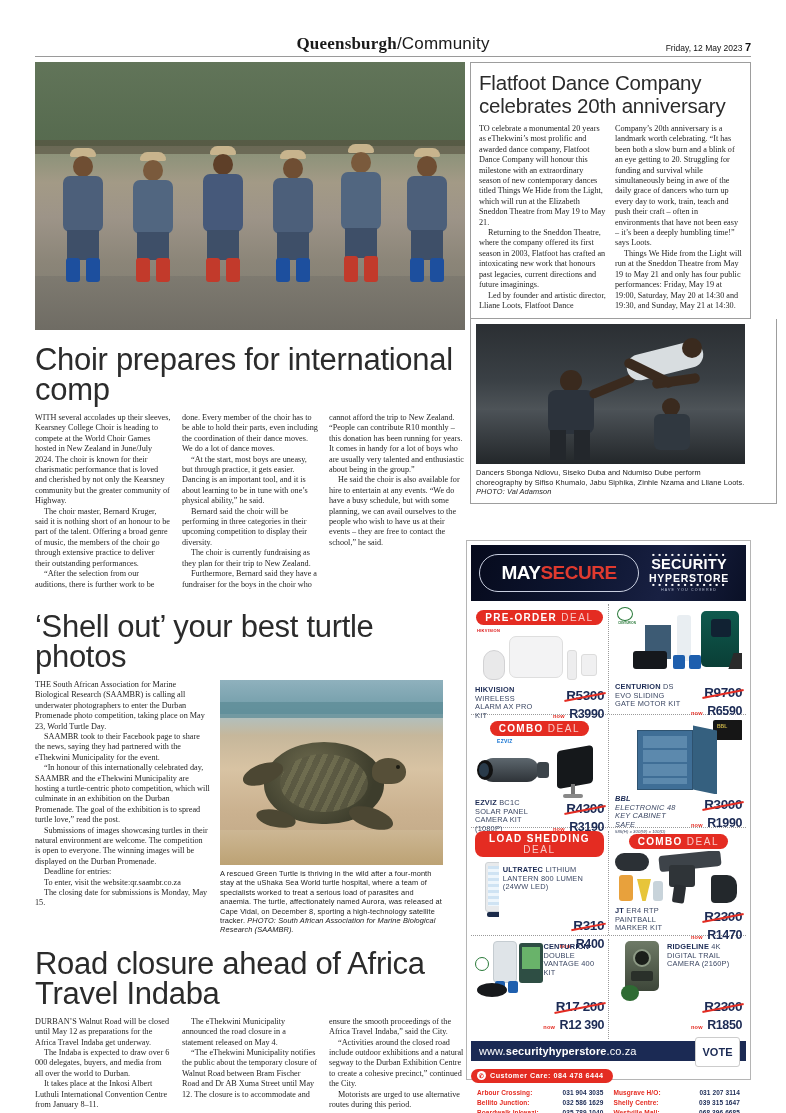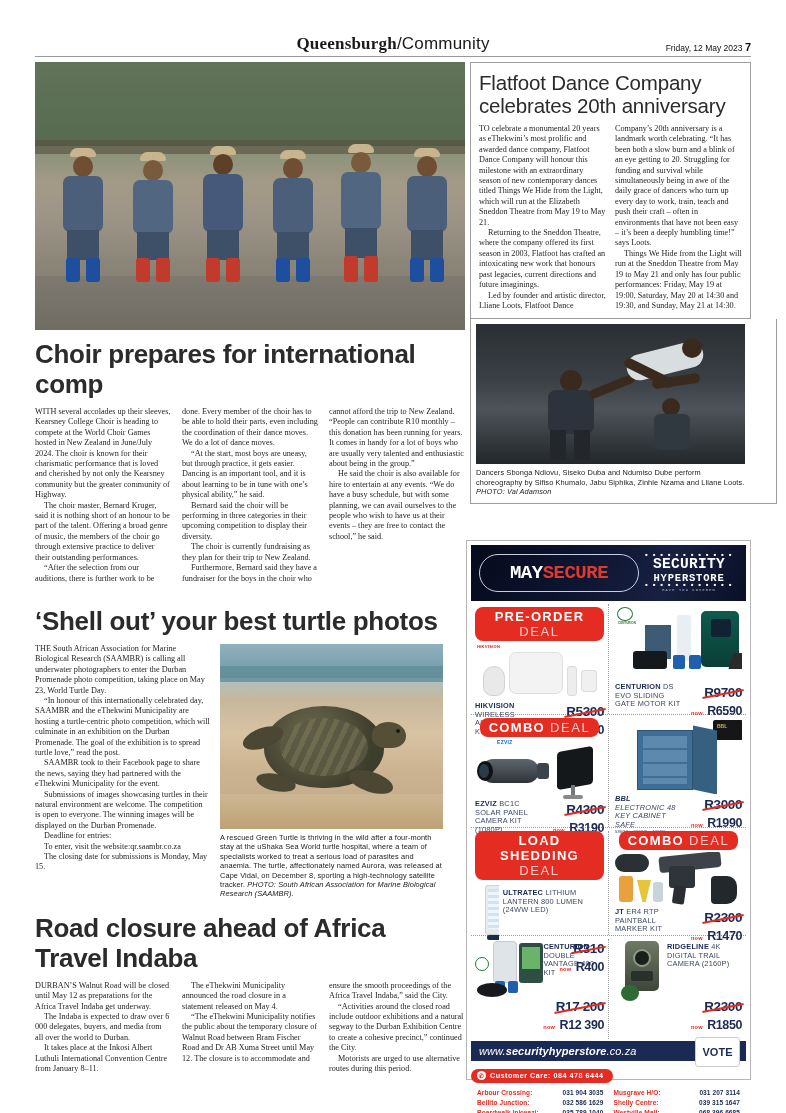--- a/index.html
+++ b/index.html
@@ -38,22 +38,22 @@
   .photo { position:relative; overflow:hidden; background:#8a8f86; }
   .caption {
     font-family:"Liberation Sans", sans-serif;
     font-size:7.4px; line-height:9.4px; color:#1a1a1a; letter-spacing:.1px;
   }
   .caption i { font-style:italic; }
 
   
   h1.headline {
     font-family:"Liberation Sans", sans-serif;
-    font-weight:700; font-size:26px; line-height:30px;
-    margin:9px 0 8px 0; color:#2b2b2b; letter-spacing:-.3px;
+    font-weight:400; font-size:31px; line-height:30px;
+    margin:15px 0 8px 0; color:#2b2b2b; letter-spacing:-.3px;
   }
   h2.boxhead {
     font-family:"Liberation Sans", sans-serif;
     font-weight:300; font-size:20.5px; line-height:23px;
     margin:0 0 7px 0; color:#2b2b2b; letter-spacing:-.2px;
   }
 
   
   .cols3 { column-count:3; column-gap:11px; }
   .cols2 { column-count:2; column-gap:9px; }
@@ -72,41 +72,41 @@
   .turtle-right { width:223px; }
 
   
   .ad {
     position:absolute; left:466px; top:540px; width:285px; height:540px;
     border:1px solid #b5b5b5; background:#ffffff; padding:4px;
     font-family:"Liberation Sans", sans-serif;
   }
   .ad-banner {
     height:56px; background:#0a0f24; position:relative; overflow:hidden;
-    display:flex; align-items:center;font-family:Liberation Mono, monospace;
+    display:flex; align-items:center;
   }
   .ad-banner .bg1 { position:absolute; inset:0;
     background:linear-gradient(110deg,#060a1c 0%,#0d1530 40%,#182042 70%,#0a1026 100%); }
   .ad-banner .lozenge {
     position:absolute; left:8px; top:9px; width:160px; height:38px;
     border:1.5px solid #c9cfe0; border-radius:19px;
     display:flex; align-items:center; justify-content:center;
   }
   .ad-banner .may { font-size:19px; font-weight:bold; color:#ffffff; letter-spacing:-.5px; }
   .ad-banner .secure { font-size:19px; font-weight:bold; color:#e03a2f; letter-spacing:-.5px; }
   .ad-banner .hyper {
     position:absolute; right:7px; top:8px; width:100px; text-align:center; line-height:1;
   }
   .ad-banner .hyper .l1 { font-size:14.5px; font-weight:bold; color:#fff; letter-spacing:.3px; }
   .ad-banner .hyper .l2 { font-size:10.5px; font-weight:bold; color:#fff; letter-spacing:.8px; margin-top:1px;}
   .ad-banner .hyper .l3 { font-size:3.6px; color:#b9c0d4; letter-spacing:1.2px; margin-top:2px; }
   .ad-banner .dots { font-size:4px; color:#fff; letter-spacing:1.4px; }
 
   .deal-tag {
-    display:inline-block; background:#e42c22; color:#fff; font-size:13px; font-weight:bold;
+    display:inline-block; background:#e42c22; color:#fff; font-size:10px; font-weight:bold;
     letter-spacing:1.3px; padding:2px 9px 2px 9px; border-radius:8px;
   }
   .deal-tag .soft { color:#ffffff; opacity:.75; font-weight:normal; letter-spacing:1.6px;}
   .cell { position:relative; }
   .vsep { border-left:1px dotted #9a9a9a; }
   .hsep { border-top:1px dotted #9a9a9a; }
   .prod-name { font-size:7.4px; line-height:8.6px; color:#1b2a54; font-weight:bold; letter-spacing:.2px; }
   .prod-name .light { font-weight:normal; color:#3b4763; }
   .prod-sub { font-size:4.2px; color:#3b4763; letter-spacing:.1px; }
   .price-old {
@@ -115,21 +115,21 @@
   }
   .price-old .strike {
     position:absolute; left:-2px; right:-2px; top:52%; height:1.6px; background:#e42c22;
     transform:rotate(-11deg);
   }
   .price-now { font-size:5.6px; font-weight:bold; color:#e42c22; letter-spacing:.2px; }
   .price-new { font-size:12.5px; font-weight:bold; color:#1b2a54; letter-spacing:-.4px; }
 
   .ad-url-bar {
     background:#1b2a54; color:#fff; height:20px; display:flex; align-items:center;
-    padding-left:8px; font-size:11px; letter-spacing:.1px;font-style:italic;
+    padding-left:8px; font-size:11px; letter-spacing:.1px;
   }
   .ad-url-bar b { font-weight:bold; }
   .vote-badge {
     position:absolute; right:6px; top:-4px; width:45px; height:30px; background:#fff;
     border:1px solid #ccc; border-radius:3px; display:flex; align-items:center; justify-content:center;
     font-size:11px; font-weight:bold; color:#1b2a54;
   }
   .care-pill {
     background:#e42c22; color:#fff; font-size:7.2px; font-weight:bold; letter-spacing:.5px;
     border-radius:9px; padding:2.5px 10px 2.5px 6px; display:inline-flex; align-items:center; gap:4px;
@@ -234,22 +234,22 @@
       <p>The choir is currently fundraising as they plan for their trip to New Zealand.</p>
       <p>Furthermore, Bernard said they have a fundraiser for the boys in the choir who cannot afford the trip to New Zealand. “People can contribute R10 monthly – this donation has been running for years. It comes in handy for a lot of boys who are usually very talented and enthusiastic about being in the group.”</p>
       <p>He said the choir is also available for hire to entertain at any events. “We do have a busy schedule, but with some planning, we can avail ourselves to the people who wish to have us at their events – they are free to contact the school,” he said.</p>
     </div>
 
     <h1 class="headline" style="margin-top:22px;">‘Shell out’ your best turtle photos</h1>
 
     <div style="display:flex;gap:10px;width:430px;">
       <div class="bodytext turtle-left">
         <p>THE South African Association for Marine Biological Research (SAAMBR) is calling all underwater photographers to enter the Durban Promenade photo competition, taking place on May 23, World Turtle Day.</p>
+        <p>SAAMBR took to their Facebook page to share the news, saying they had partnered with the eThekwini Municipality for the event.</p>
         <p>“In honour of this internationally celebrated day, SAAMBR and the eThekwini Municipality are hosting a turtle-centric photo competition, which will culminate in an exhibition on the Durban Promenade. The goal of the exhibition is to spread turtle love,” read the post.</p>
-        <p>SAAMBR took to their Facebook page to share the news, saying they had partnered with the eThekwini Municipality for the event.</p>
         <p>Submissions of images showcasing turtles in their natural environment are welcome. The competition is open to everyone. The winning images will be displayed on the Durban Promenade.</p>
         <p>Deadline for entries:</p>
         <p>To enter, visit the website:qr.saambr.co.za</p>
         <p>The closing date for submissions is Monday, May 15.</p>
       </div>
 
       <div class="turtle-right">
         <div class="photo" style="width:223px;height:185px;">
           <div style="position:absolute;inset:0;background:linear-gradient(#b7ccd2 0%,#a9c3cb 16%,#c6b79b 30%,#d8c3a3 48%,#cbb290 70%,#bfa684 100%);"></div>
           <div style="position:absolute;left:0;top:0;width:223px;height:34px;background:linear-gradient(#8fb1bd,#6e9aa6);"></div>

